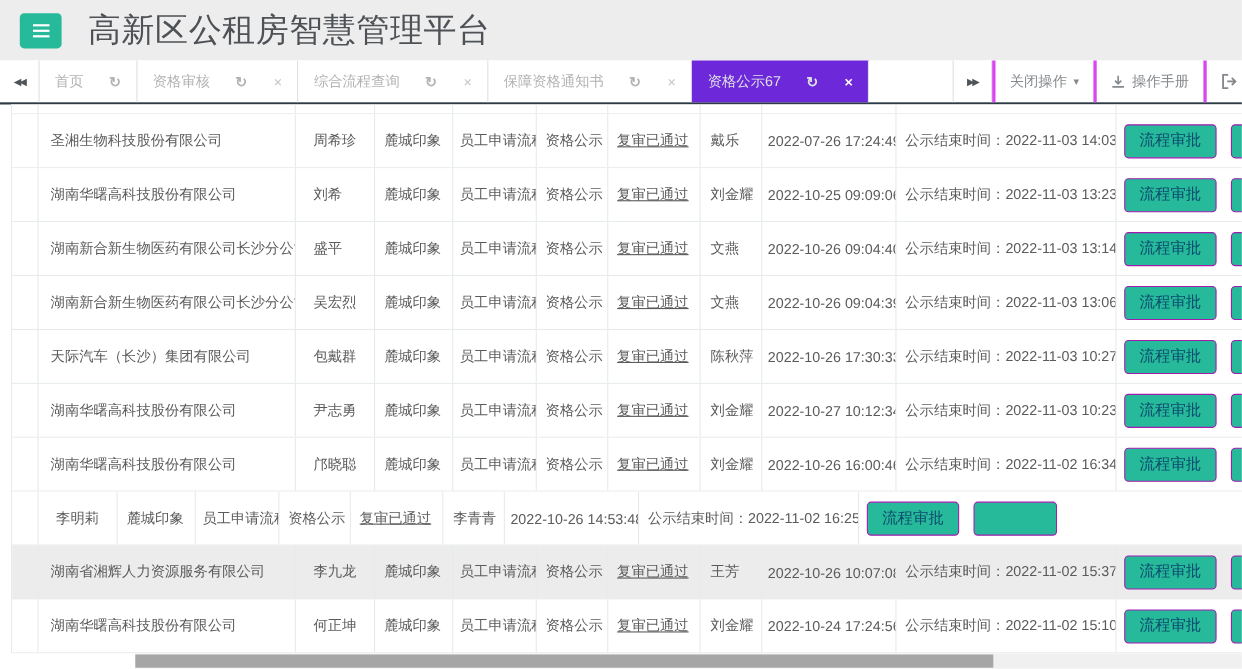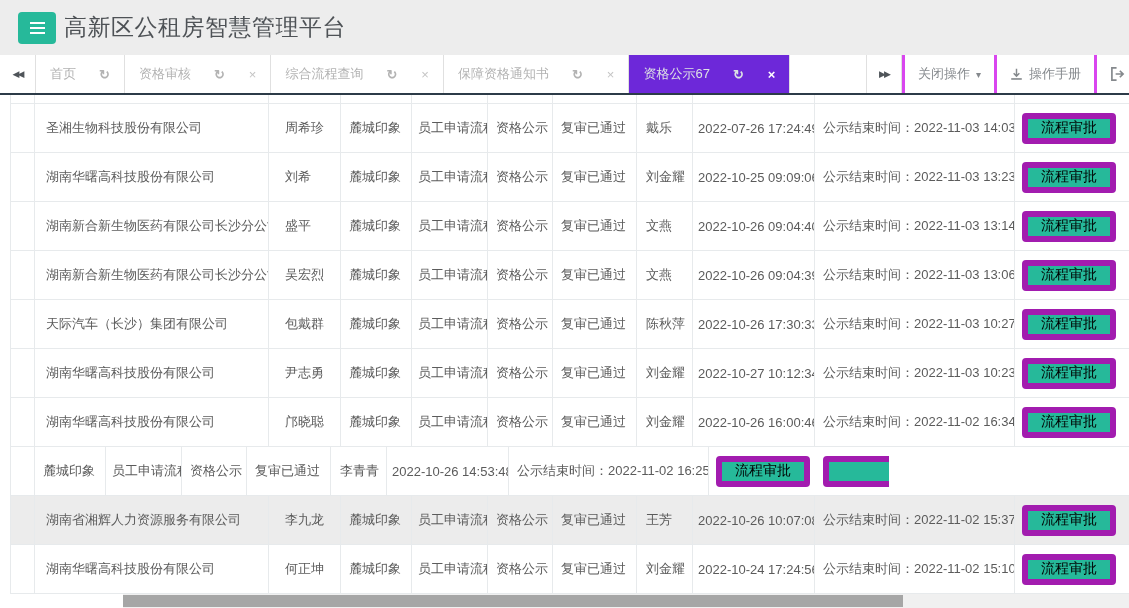--- a/index.html
+++ b/index.html
@@ -16,21 +16,21 @@
   .menu-btn {
     margin-left:18px; width:38px; height:32px; background:#26b99a;
     border-radius:4px; display:flex; align-items:center; justify-content:center;
     cursor:pointer; flex:none;
   }
   .menu-bars { width:15px; height:2px; background:#fff; position:relative; }
   .menu-bars::before, .menu-bars::after {
     content:""; position:absolute; left:0; width:15px; height:2px; background:#fff;
   }
   .menu-bars::before { top:-5px; } .menu-bars::after { top:5px; }
-  .app-title { margin-left:8px; font-size:23px; color:#4e5256; letter-spacing:0.5px; }
+  .app-title { margin-left:24px; font-size:30px; color:#4e5256; letter-spacing:0.5px; }
   
   .tabbar {
     position:absolute; top:55px; left:0; right:0; height:40px;
     background:#fff; border-bottom:2px solid #2c3b48;
     display:flex; align-items:stretch; font-size:13px;
   }
   .tab-nav-btn {
     width:36px; display:flex; align-items:center; justify-content:center;
     border-right:1px solid #e0e0e0; color:#4f5459; cursor:pointer; flex:none;
   }
@@ -62,28 +62,28 @@
   .tcell {
     flex:none; display:flex; align-items:center; border-right:1px solid #e7eaec;
     font-size:13px; color:#5b5b5b; padding-left:8px; overflow:hidden; white-space:nowrap;
   }
   .c-sel      { width:24px;  padding-left:0; }
   .c-company  { width:234px; padding-left:11px; }
   .c-name     { width:72px;  padding-left:16px; }
   .c-comm     { width:71px; }
   .c-proc     { width:76px;  padding-left:6px; }
   .c-node     { width:65px;font-family:Liberation Serif, serif; }
-  .c-status   { width:84px; }
+  .c-status   { width:84px;text-decoration:underline; }
   .c-reviewer { width:56px;  padding-left:9px; }
   .c-atime    { width:122px; padding-left:5px; }
   .c-etime    { width:200px; }
   .c-actions  { width:180px; padding-left:7px; gap:13px; border-right:none; }
   .btn-green {
-    height:31px; padding:0 13px; background:#26b99a; border:6px solid #a21caf;
-    color:#000000; font-size:14px; border-radius:4px; cursor:pointer; flex:none;
+    height:31px; padding:0 13px; background:#26b99a; border:1px solid #a21caf;
+    color:#0c4a6e; font-size:14px; border-radius:4px; cursor:pointer; flex:none;
     font-family:"Liberation Sans", sans-serif;
   }
   .btn-green.cut { width:76px; }
   
   .hscroll-track {
     position:absolute; bottom:0; left:123px; right:0; height:14px; background:#f0f0f0;
   }
   .hscroll-thumb {
     position:absolute; bottom:1px; left:123px; width:780px; height:12px; background:#a6a6a6;
     cursor:pointer;
@@ -281,20 +281,21 @@
       <div class="tcell c-atime">2022-10-26 16:00:46</div>
       <div class="tcell c-etime">公示结束时间：2022-11-02 16:34:11</div>
       <div class="tcell c-actions">
         <button class="btn-green">流程审批</button>
         <button class="btn-green cut"></button>
       </div>
     </div>
 
     <div class="trow">
       <div class="tcell c-sel"></div>
+      <div class="tcell c-name">李明莉</div>
       <div class="tcell c-comm">麓城印象</div>
       <div class="tcell c-proc">员工申请流程</div>
       <div class="tcell c-node">资格公示</div>
       <div class="tcell c-status">复审已通过</div>
       <div class="tcell c-reviewer">李青青</div>
       <div class="tcell c-atime">2022-10-26 14:53:48</div>
       <div class="tcell c-etime">公示结束时间：2022-11-02 16:25:53</div>
       <div class="tcell c-actions">
         <button class="btn-green">流程审批</button>
         <button class="btn-green cut"></button>

